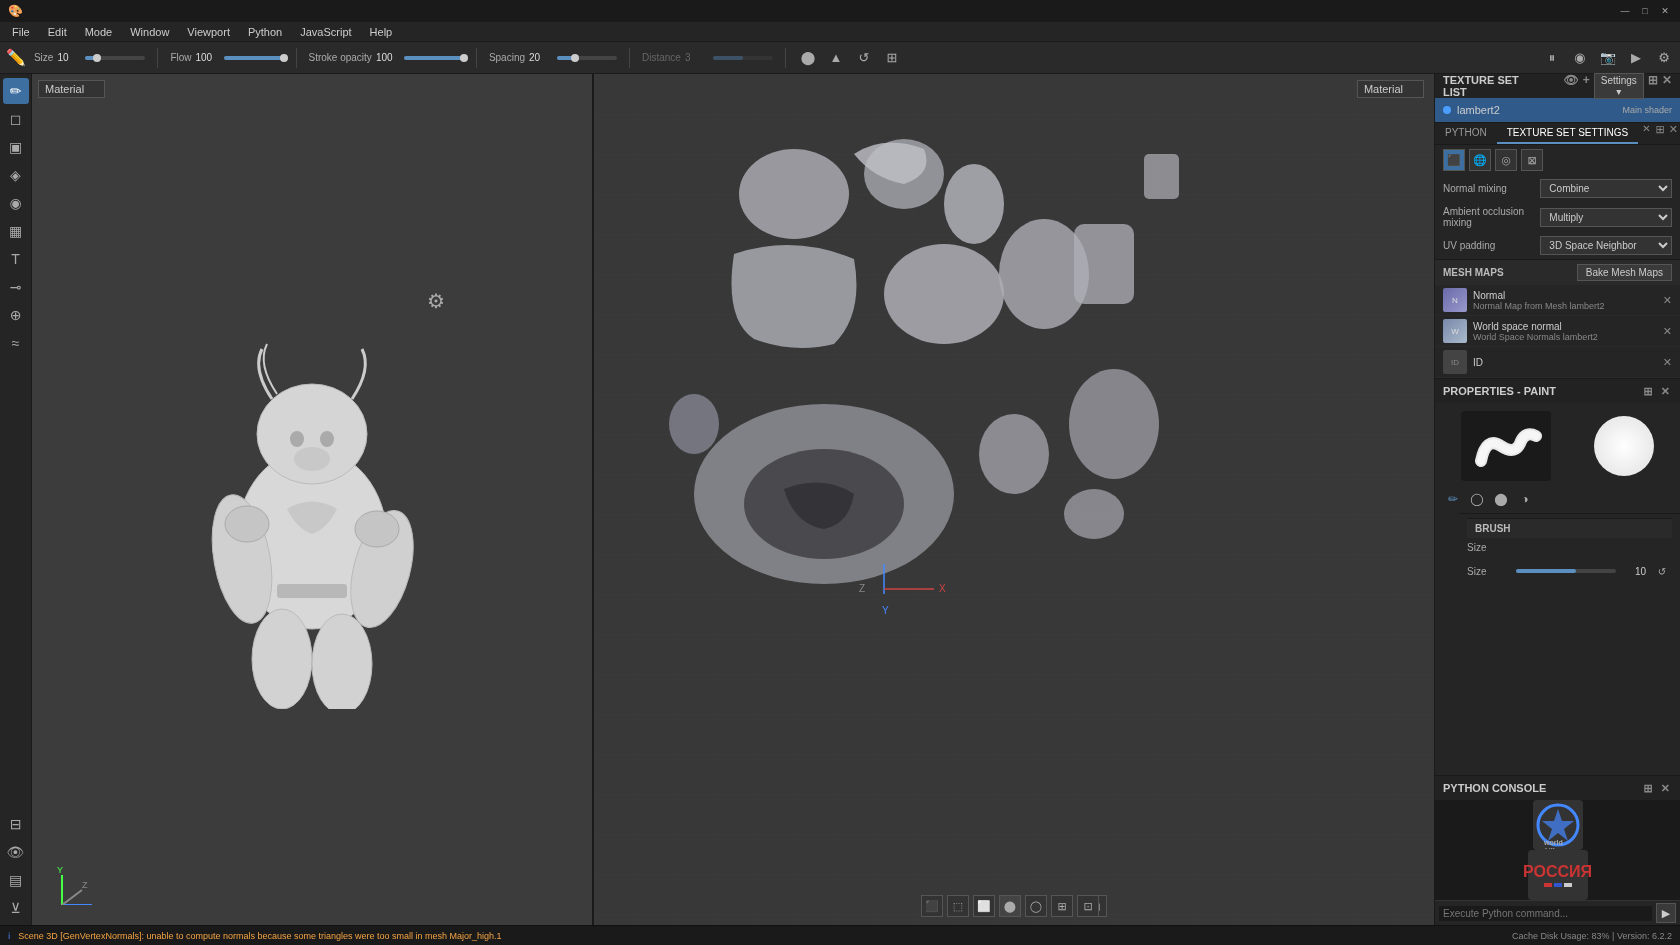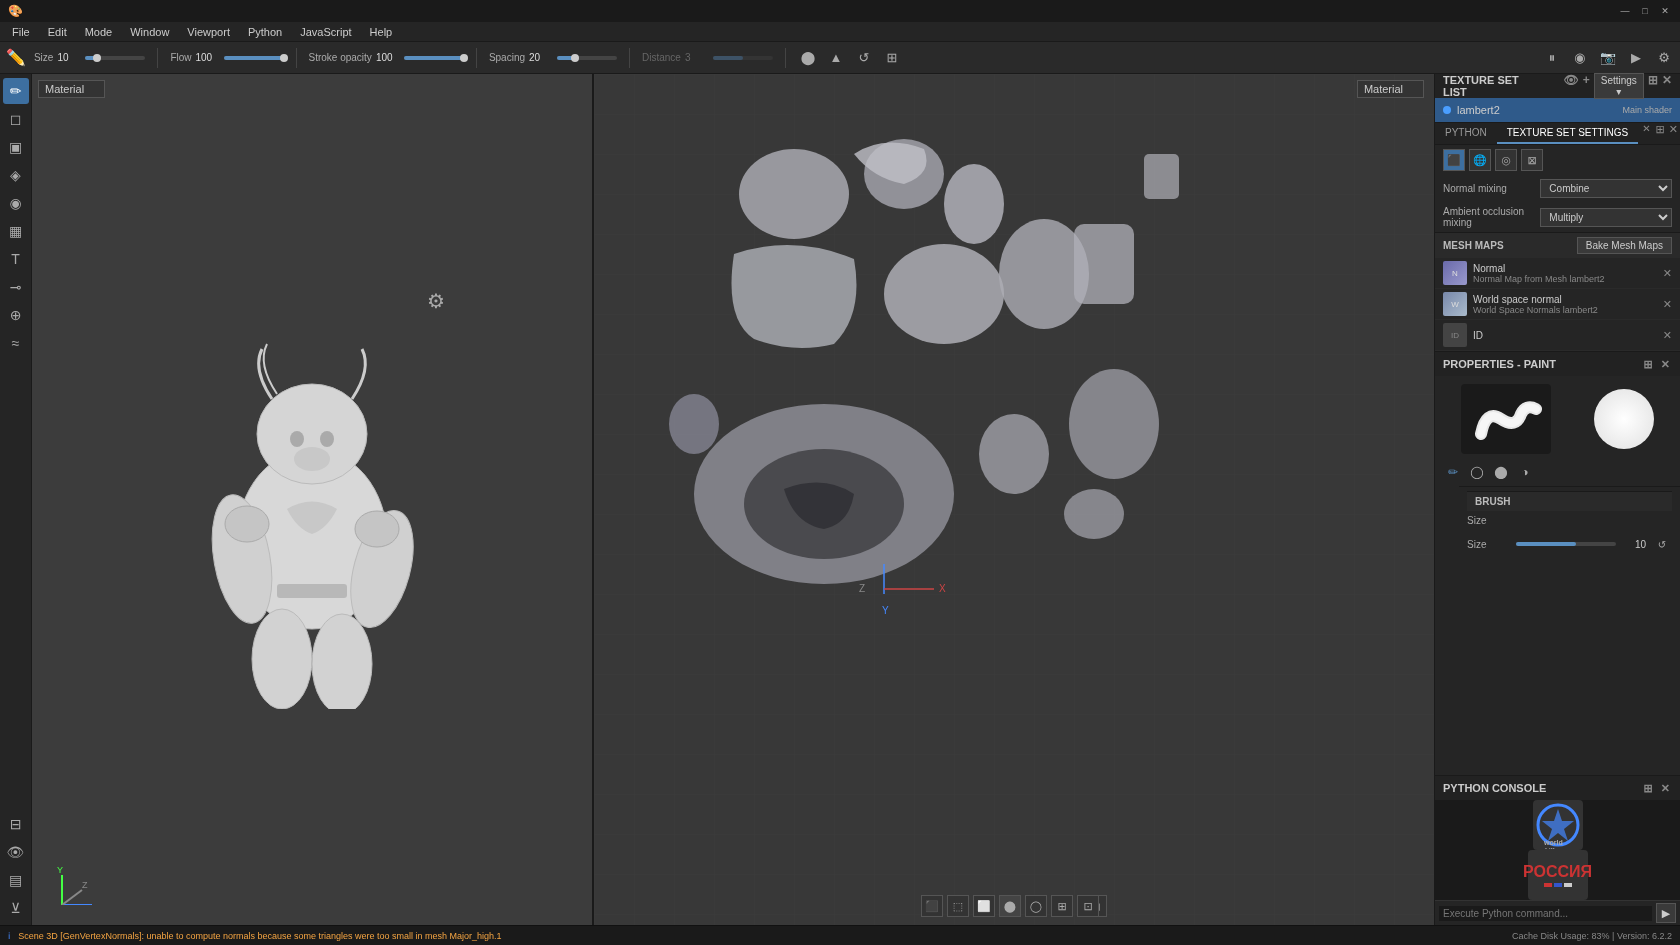--- a/index.html
+++ b/index.html
@@ -786,20 +786,27 @@
       <div class="settings-row">
         <span class="settings-label">Normal mixing</span>
         <select class="settings-select">
           <option>Combine</option>
           <option>Replace</option>
         </select>
       </div>
       <div class="settings-row">
         <span class="settings-label">Ambient occlusion mixing</span>
         <select class="settings-select"><option>Multiply</option><option>Add</option></select>
+      </div>
+      <div class="settings-row">
+        <span class="settings-label">UV padding</span>
+        <select class="settings-select">
+          <option>3D Space Neighbor</option>
+          <option>Color Dilation</option>
+        </select>
       </div>
 
       <div class="section-header">
         <span>MESH MAPS</span>
         <button class="bake-btn">Bake Mesh Maps</button>
       </div>
 
       <div class="mesh-map-item">
         <div class="mesh-map-thumb" style="background: linear-gradient(135deg, #6a6aaa, #9999cc);">
           <span style="font-size:8px;color:#ddd;">N</span>

